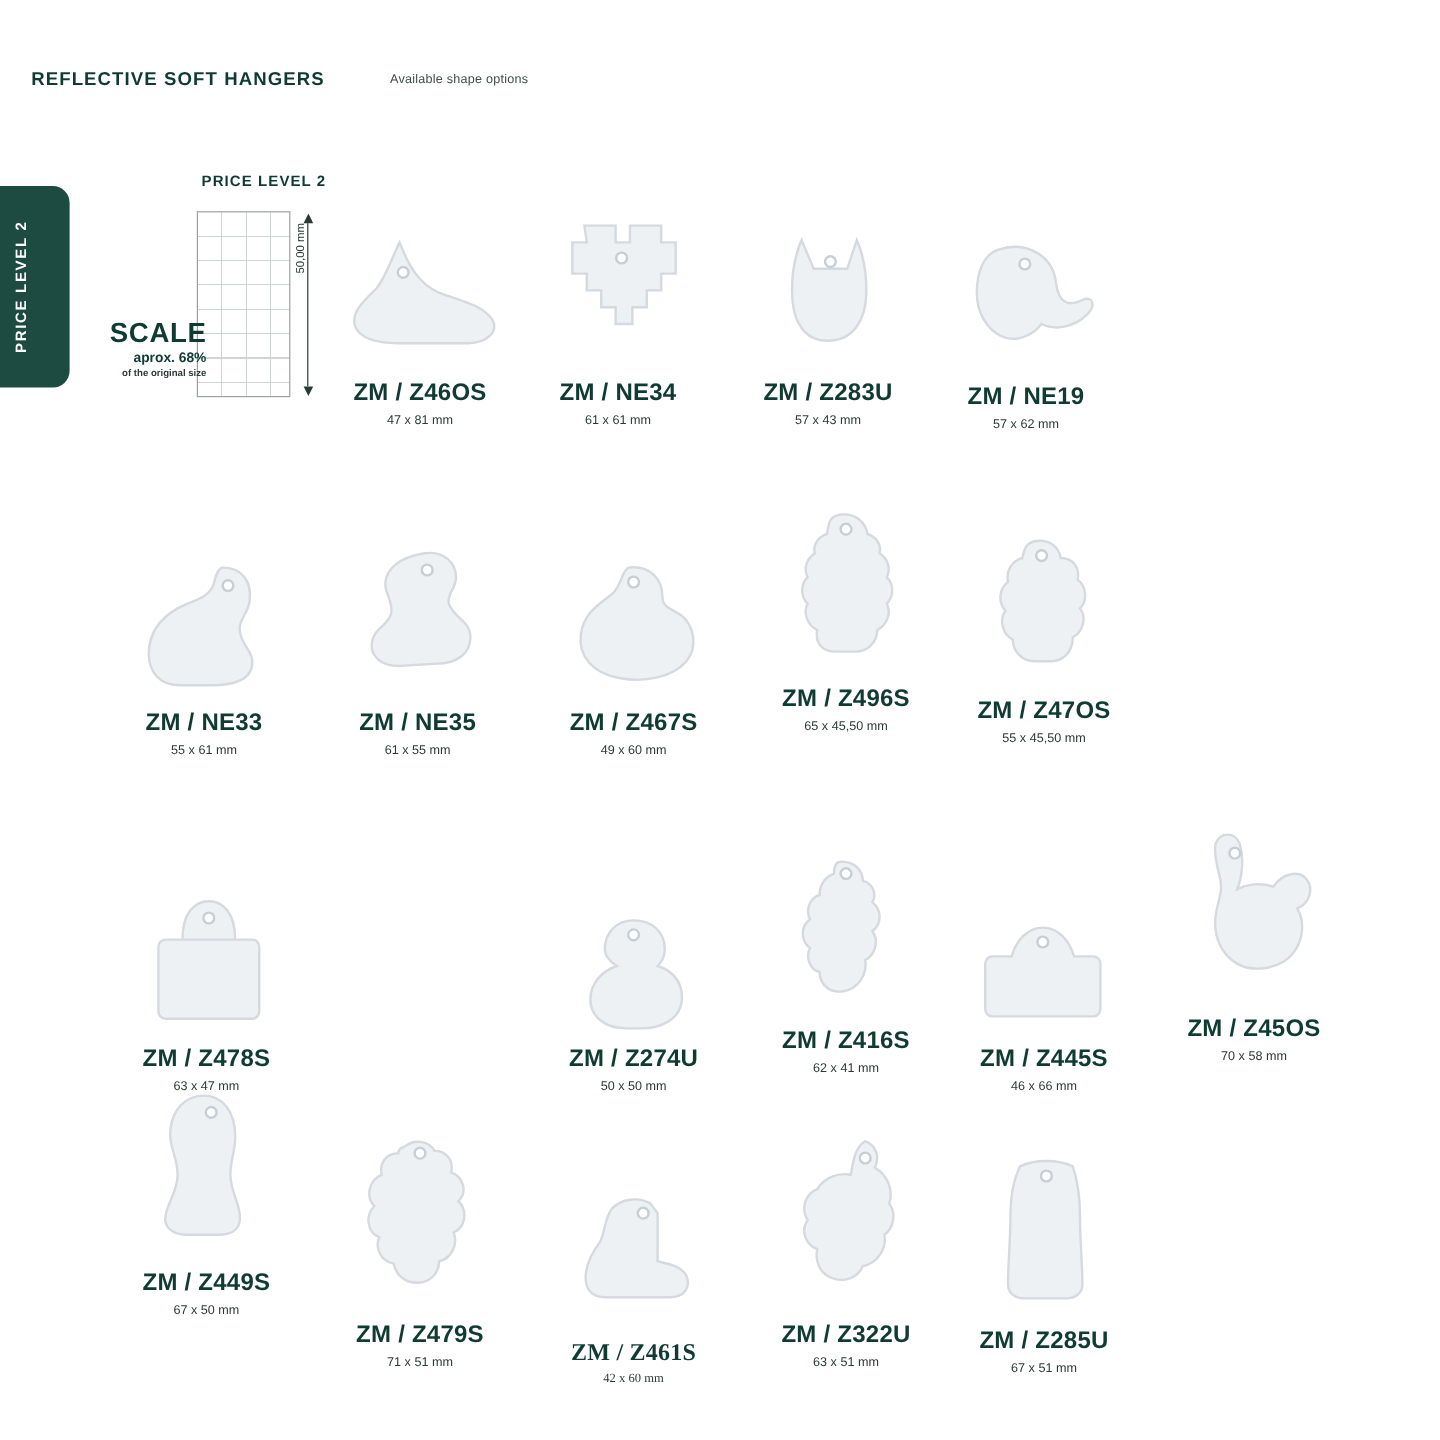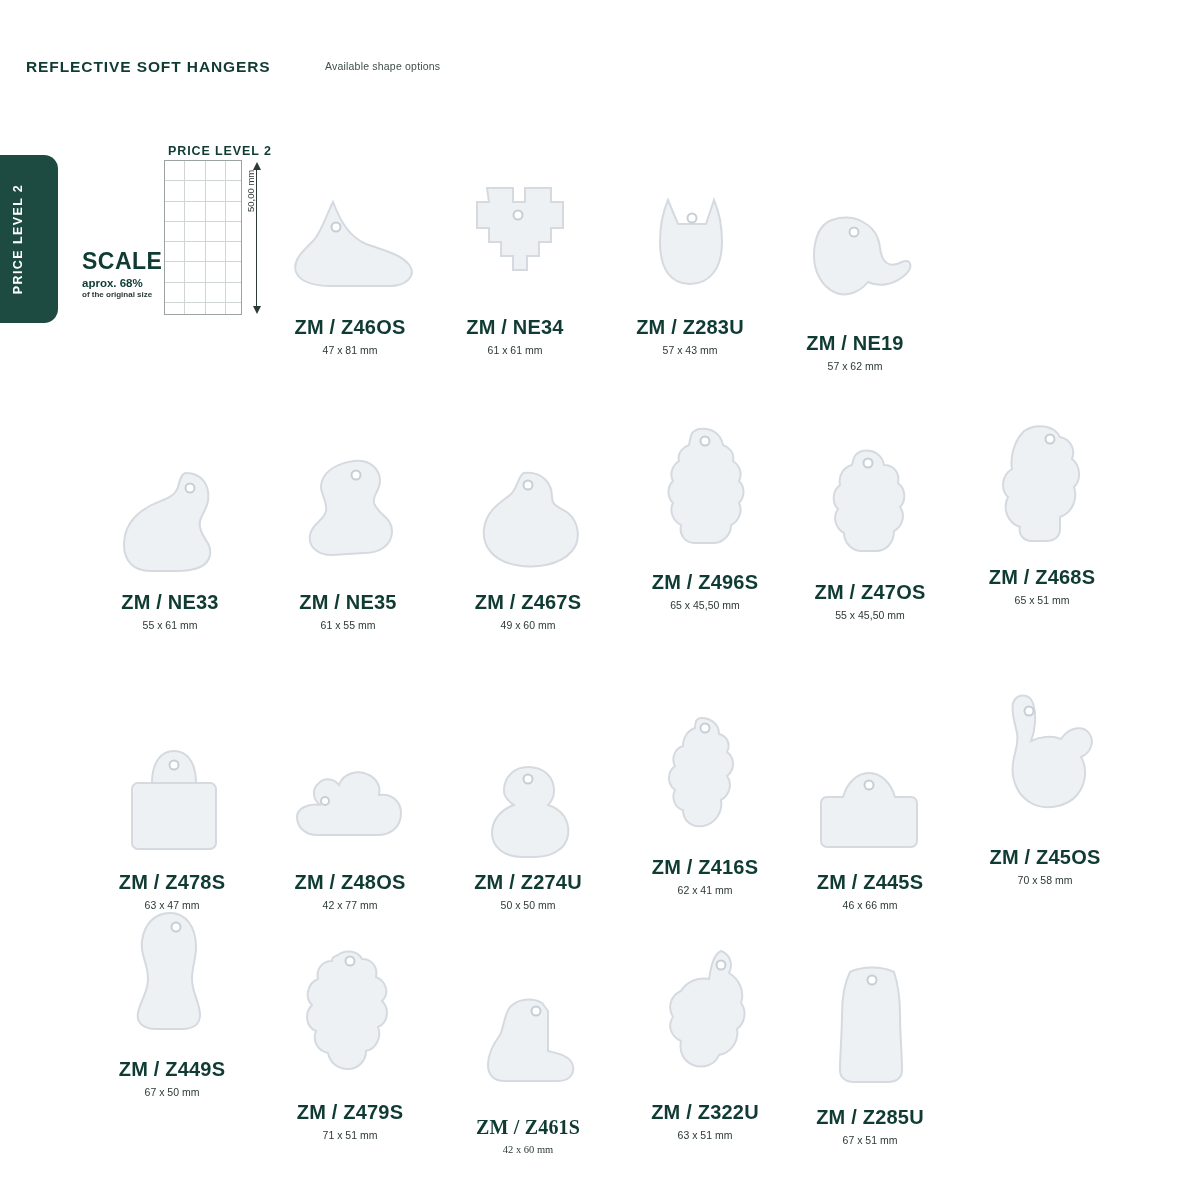--- a/index.html
+++ b/index.html
@@ -52,21 +52,21 @@
   .price-level-label {
     position: absolute;
     left: 168px; top: 144px;
     font-size: 12.5px;
     font-weight: bold;
     letter-spacing: 0.9px;
     color: #0f3b33;
   }
 
   
-  .scale-block { position: absolute; left: 82px; top: 160px; width: 180px; height: 170px; }
+  .scale-block { position: absolute; left: 82px; top: 176px; width: 180px; height: 170px; text-align: right; }
   .scale-grid {
     position: absolute; left: 82px; top: 0;
     width: 78px; height: 155px;
     border: 1px solid #9aa3a0;
     background:
       repeating-linear-gradient(to right, transparent 0 19.4px, #cfd5d3 19.4px 20.4px),
       repeating-linear-gradient(to bottom, transparent 0 19.3px, #cfd5d3 19.3px 20.3px),
       #ffffff;
   }
   .scale-arrow {
@@ -161,21 +161,21 @@
       <div class="shape-box">
         <svg width="160" height="130" viewBox="0 0 160 130">
           <path class="sh" d="M58 20 L68 44 L96 44 L104 20 C110 34 112 46 112 62 C112 88 100 104 80 104 C60 104 50 88 50 62 C50 46 52 34 58 20 Z"></path>
           <circle class="hole" cx="82" cy="38" r="4.5"></circle>
         </svg>
       </div>
       <div class="code">ZM / Z283U</div>
       <div class="dims">57 x 43 mm</div>
     </div>
 
-    <div class="item" style="left:755px; top:176px;">
+    <div class="item" style="left:755px; top:164px;">
       <div class="shape-box">
         <svg width="170" height="130" viewBox="0 0 170 130">
           <path class="sh" d="M62 24 C86 16 108 30 110 52 C112 68 120 72 132 66 C140 62 144 70 136 78 C126 88 110 92 98 86 C90 96 76 102 64 96 C52 90 44 76 44 60 C44 42 50 28 62 24 Z"></path>
           <circle class="hole" cx="84" cy="36" r="4.5"></circle>
         </svg>
       </div>
       <div class="code">ZM / NE19</div>
       <div class="dims">57 x 62 mm</div>
     </div>
 
@@ -228,52 +228,32 @@
       <div class="shape-box">
         <svg width="160" height="140" viewBox="0 0 160 140">
           <path class="sh" d="M72 16 C84 14 92 20 94 30 C104 30 110 38 108 48 C116 54 116 66 110 72 C116 80 112 92 104 96 C104 108 96 116 86 116 L72 116 C62 116 54 108 54 98 C46 94 42 82 48 74 C42 68 42 56 50 50 C48 40 54 32 62 30 C64 20 66 18 72 16 Z"></path>
           <circle class="hole" cx="78" cy="28" r="4.5"></circle>
         </svg>
       </div>
       <div class="code">ZM / Z47OS</div>
       <div class="dims">55 x 45,50 mm</div>
     </div>
 
-    <div class="item" style="left:942px; top:410px;">
-      <div class="shape-box">
-        <svg width="160" height="155" viewBox="0 0 160 155">
-          <path class="sh" d="M62 26 C74 18 92 20 98 32 C108 34 114 44 110 54 C118 60 120 74 112 82 C116 94 110 108 98 112 L98 124 C98 132 92 136 84 136 L70 136 C62 136 56 130 58 122 C46 118 40 104 46 92 C38 84 40 70 50 64 C48 52 52 36 62 26 Z"></path>
-          <circle class="hole" cx="88" cy="34" r="4.5"></circle>
-        </svg>
-      </div>
-      <div class="code">ZM / Z468S</div>
-      <div class="dims">65 x 51 mm</div>
-    </div>
 
     <div class="item" style="left:72px; top:715px;">
       <div class="shape-box">
         <svg width="160" height="140" viewBox="0 0 160 140">
           <path class="sh" d="M60 58 C60 36 70 26 82 26 C94 26 104 36 104 58 M46 58 h72 a6 6 0 0 1 6 6 v54 a6 6 0 0 1 -6 6 h-72 a6 6 0 0 1 -6 -6 v-54 a6 6 0 0 1 6 -6 Z" fill="#eef1f4" stroke="#d4dae0" stroke-width="2"></path>
           <circle class="hole" cx="82" cy="40" r="4.5"></circle>
         </svg>
       </div>
       <div class="code">ZM / Z478S</div>
       <div class="dims">63 x 47  mm</div>
     </div>
 
-    <div class="item" style="left:250px; top:715px;">
-      <div class="shape-box">
-        <svg width="170" height="130" viewBox="0 0 170 130">
-          <path class="sh" d="M56 70 C48 66 46 54 54 48 C60 42 70 44 74 50 C78 38 94 34 104 40 C112 44 116 52 114 60 C126 58 136 66 136 78 C136 92 126 100 112 100 L52 100 C40 100 32 92 32 82 C32 74 42 68 56 70 Z"></path>
-          <circle class="hole" cx="60" cy="66" r="4"></circle>
-        </svg>
-      </div>
-      <div class="code">ZM / Z48OS</div>
-      <div class="dims">42 x 77 mm</div>
-    </div>
 
     <div class="item" style="left:428px; top:715px;">
       <div class="shape-box">
         <svg width="160" height="130" viewBox="0 0 160 130">
           <path class="sh" d="M80 32 C96 32 106 42 106 56 C106 62 104 66 100 70 C114 74 122 86 120 100 C118 114 104 122 86 122 L74 122 C56 122 44 112 44 98 C44 84 54 74 66 70 C60 66 56 62 56 56 C56 42 66 32 80 32 Z"></path>
           <circle class="hole" cx="80" cy="44" r="4.5"></circle>
         </svg>
       </div>
       <div class="code">ZM / Z274U</div>
       <div class="dims">50 x 50 mm</div>

